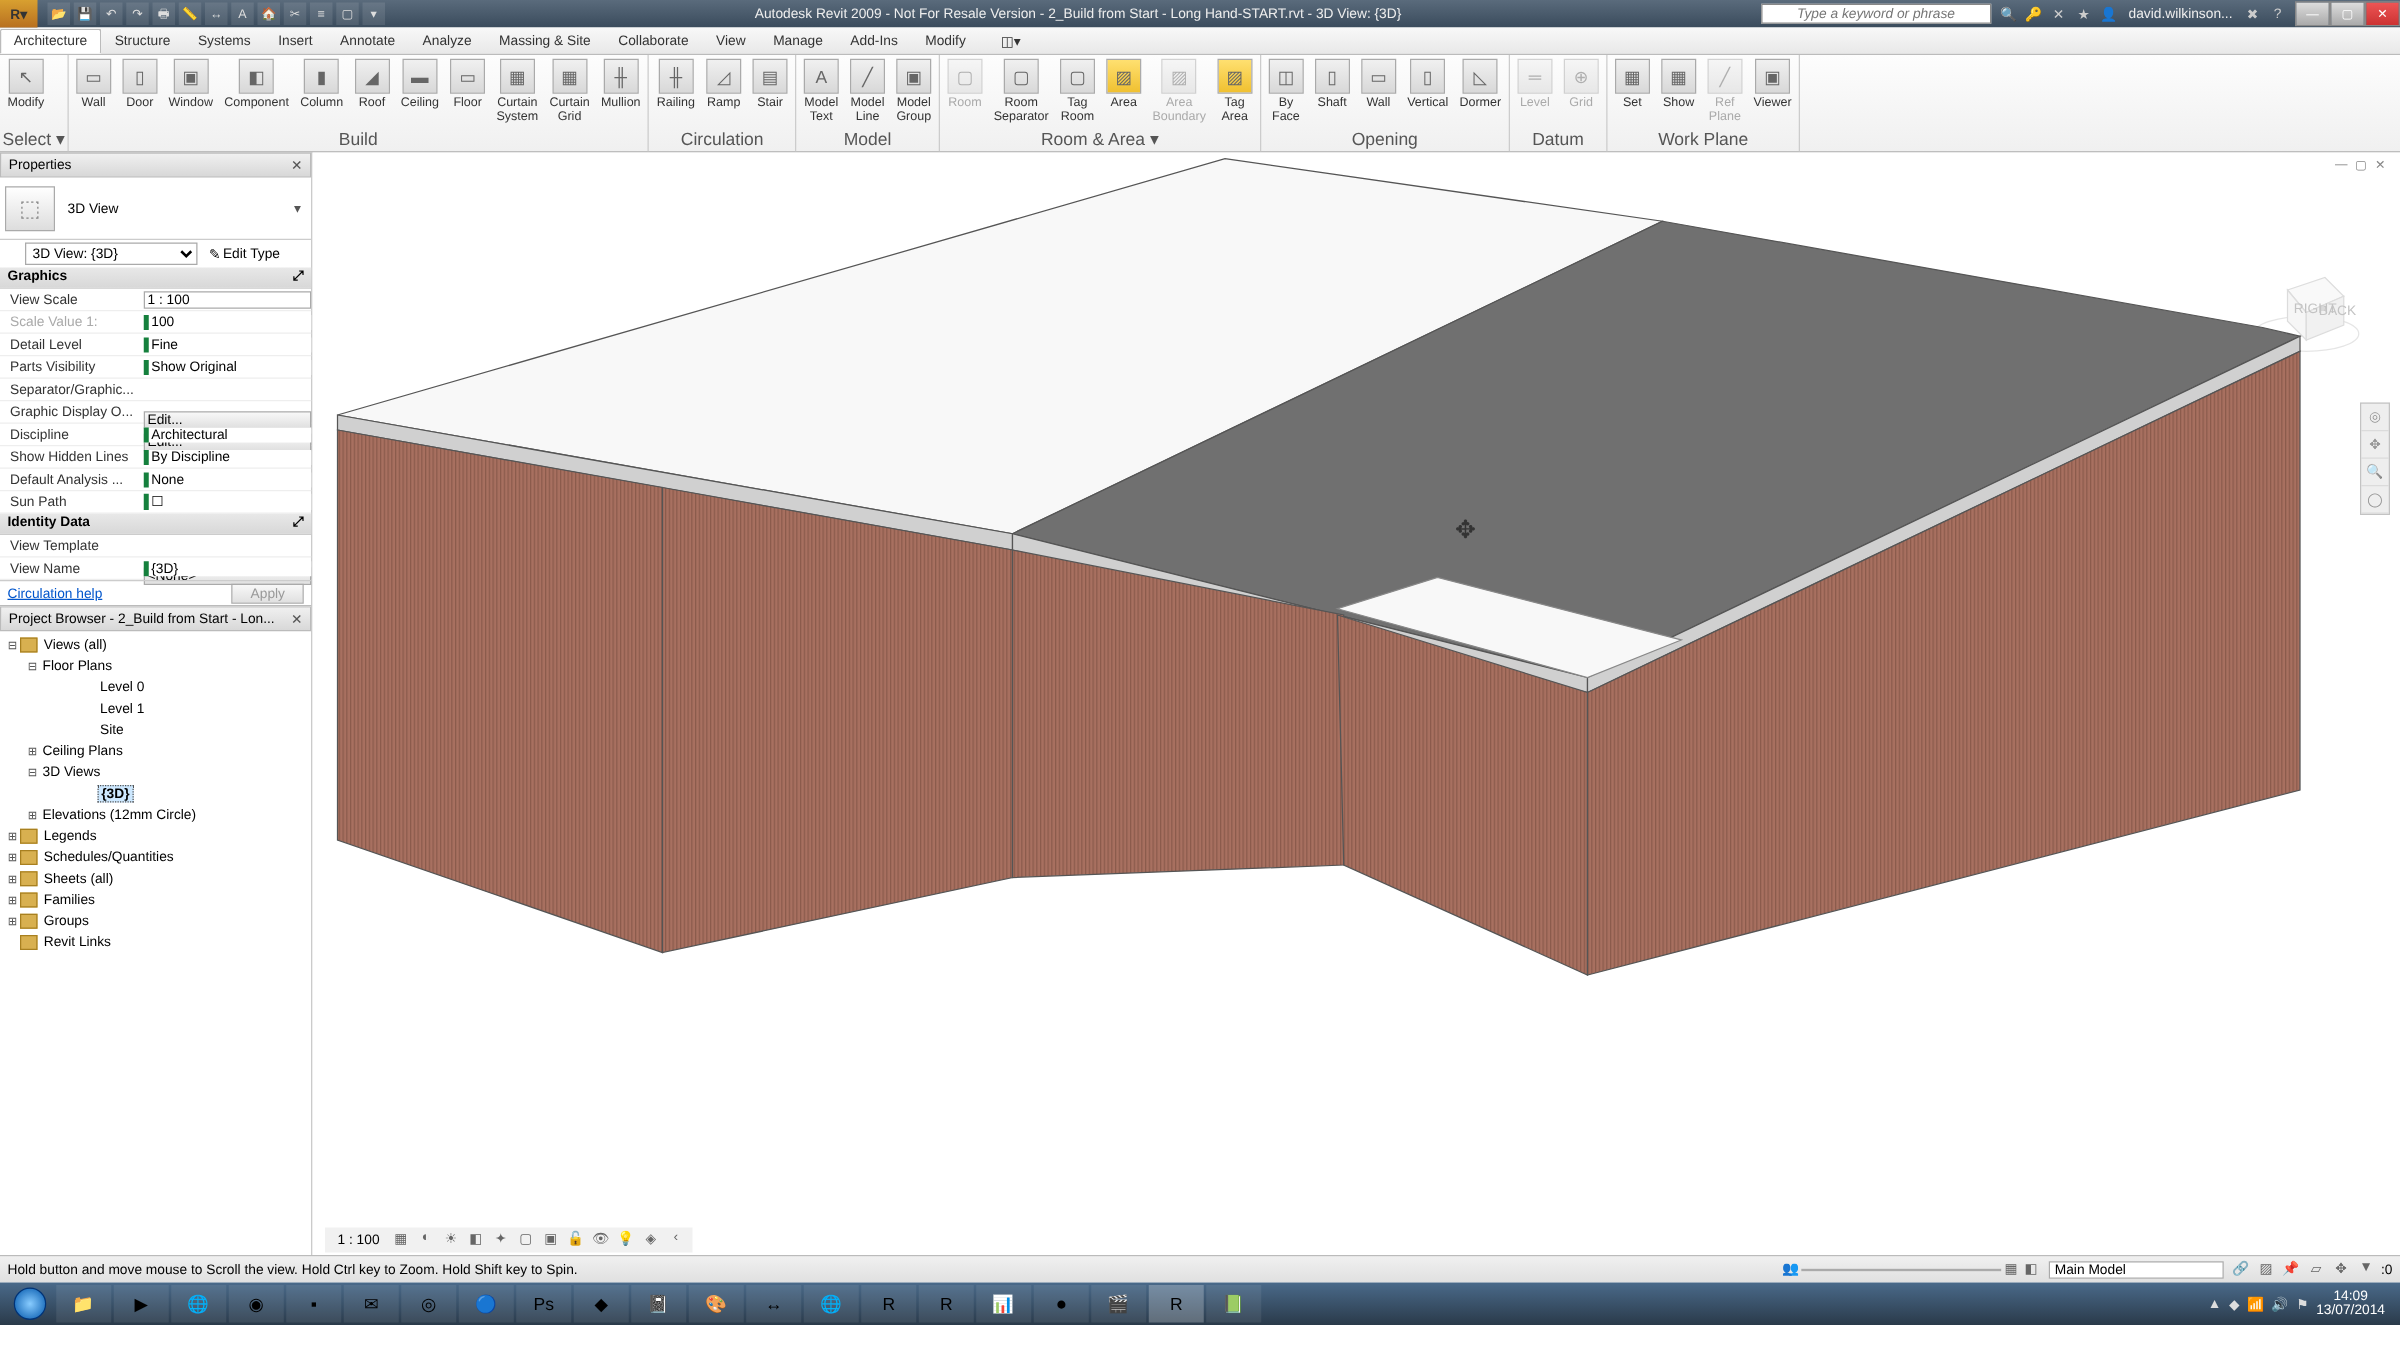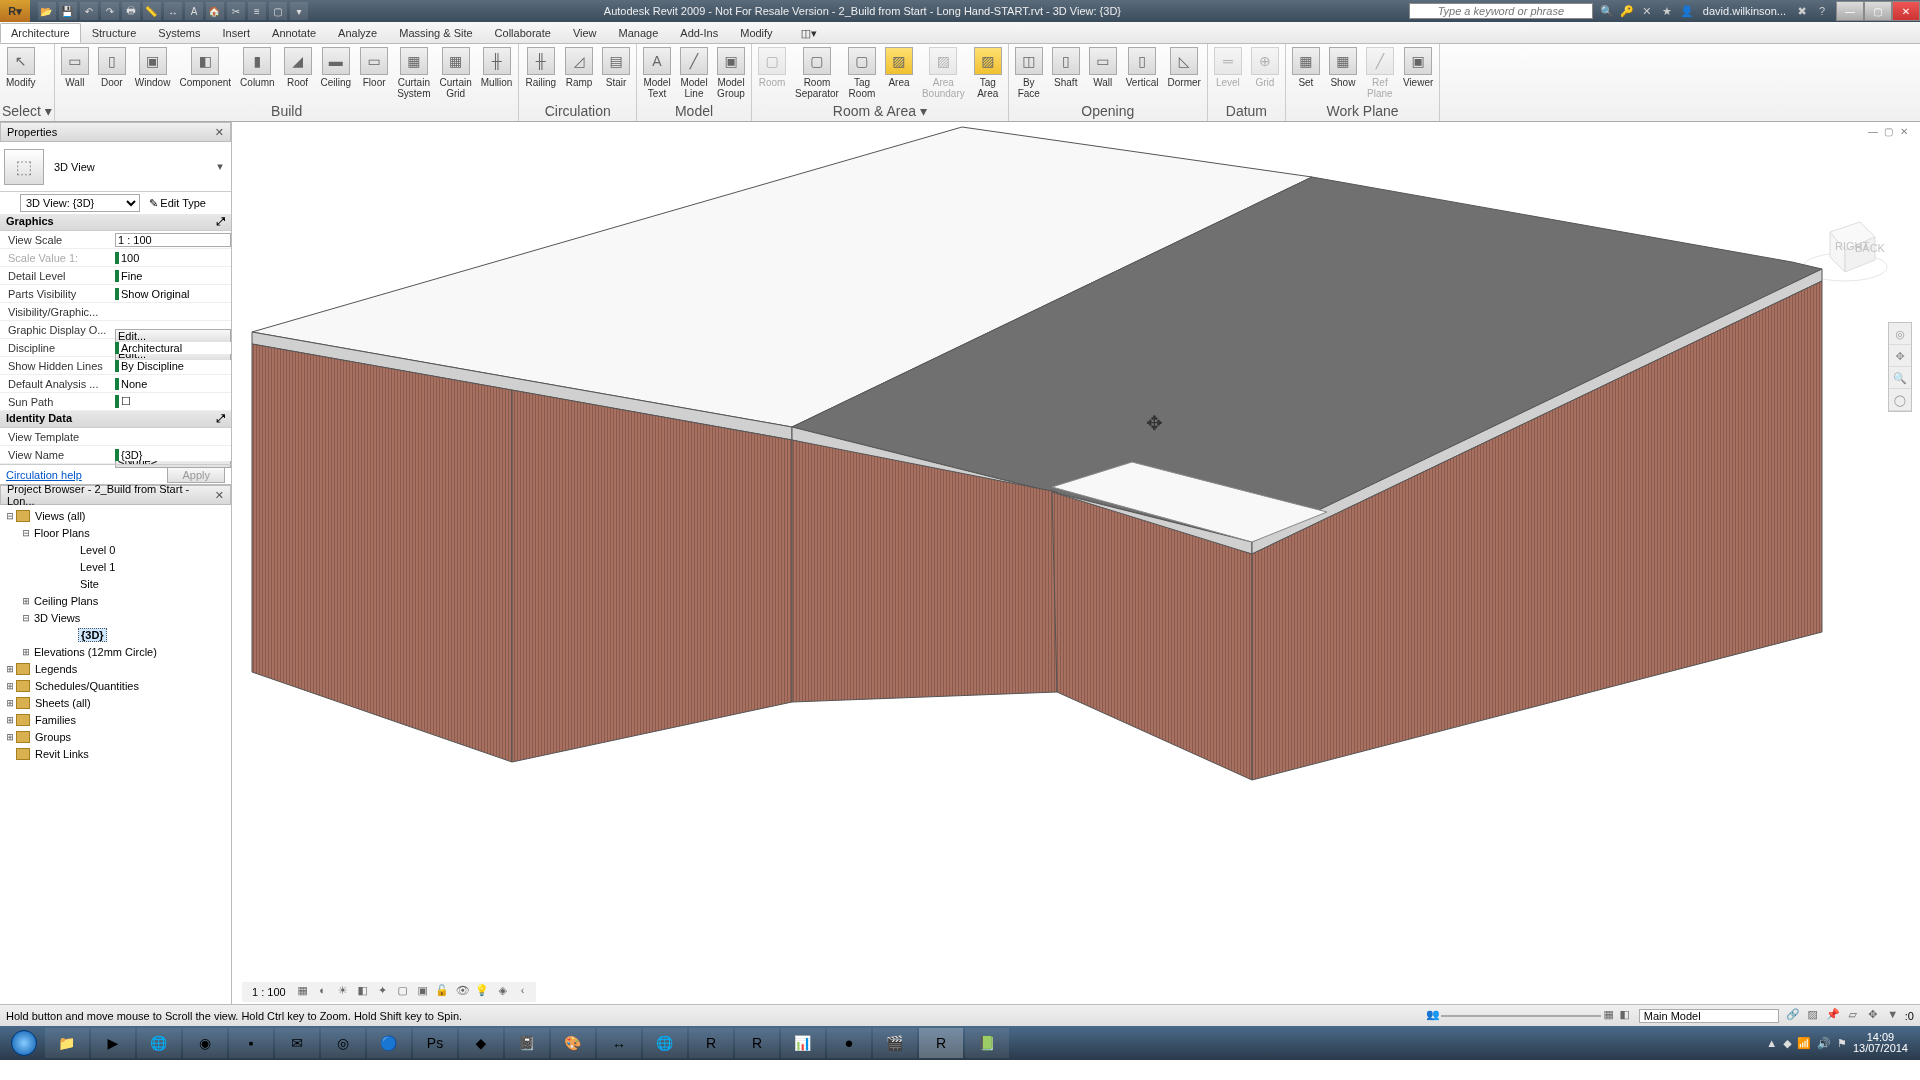--- a/index.html
+++ b/index.html
@@ -32,21 +32,21 @@
 .rbn-label { text-align: center; font-size: 14px; color: #555; height: 16px; line-height: 14px; }
 .rbn-btn { display: flex; flex-direction: column; align-items: center; padding: 2px 4px; cursor: pointer; min-width: 32px; }
 .rbn-icon { width: 28px; height: 28px; background: linear-gradient(#f0f0f0,#d8d8d8); border: 1px solid #aaa; display: flex; align-items: center; justify-content: center; font-size: 14px; color: #666; }
 .rbn-btn-label { font-size: 10px; color: #333; text-align: center; line-height: 11px; margin-top: 2px; }
 .rbn-btn.dim .rbn-btn-label { color: #aaa; }
 .rbn-btn.dim .rbn-icon { opacity: 0.5; }
 .rbn-icon.yellow { background: linear-gradient(#ffe070,#f0c030); }
 
 
 .main { display: flex; height: calc(1080px - 22px - 22px - 78px - 20px - 22px - 34px); }
-.left-panel { width: 232px; display: flex; flex-direction: column; border-right: 1px solid #bbb; }
+.left-panel { width: 250px; display: flex; flex-direction: column; border-right: 1px solid #bbb; }
 
 
 .panel-header { height: 20px; background: linear-gradient(#f0f0f0,#d8d8d8); border: 1px solid #bbb; display: flex; align-items: center; padding: 0 6px; font-size: 11px; justify-content: space-between; }
 .close-x { cursor: pointer; font-size: 11px; color: #555; }
 .props-type { height: 50px; display: flex; align-items: center; padding: 4px; border-bottom: 1px solid #ccc; }
 .type-img { width: 40px; height: 36px; background: linear-gradient(#fff,#ddd); border: 1px solid #aaa; margin-right: 10px; display:flex; align-items:center; justify-content:center; font-size:18px; color:#888;}
 .type-sel { flex: 1; font-size: 11px; }
 .type-drop { width: 14px; text-align: center; color: #555; }
 .props-instance { height: 22px; display: flex; align-items: center; padding: 2px 20px; gap: 4px; }
 .inst-sel { flex: 1; border: 1px solid #aaa; font-size: 11px; padding: 1px; background: #fff; }
@@ -380,21 +380,21 @@
           </div>
           <div class="prop-row">
             <div class="prop-name">Detail Level</div>
             <div class="prop-val">Fine</div>
           </div>
           <div class="prop-row">
             <div class="prop-name">Parts Visibility</div>
             <div class="prop-val">Show Original</div>
           </div>
           <div class="prop-row">
-            <div class="prop-name">Visibility/Graphic...</div>
+            <div class="prop-name">Separator/Graphic...</div>
             <div class="prop-val btn">Edit...</div>
           </div>
           <div class="prop-row">
             <div class="prop-name">Graphic Display O...</div>
             <div class="prop-val btn">Edit...</div>
           </div>
           <div class="prop-row">
             <div class="prop-name">Discipline</div>
             <div class="prop-val">Architectural</div>
           </div>

